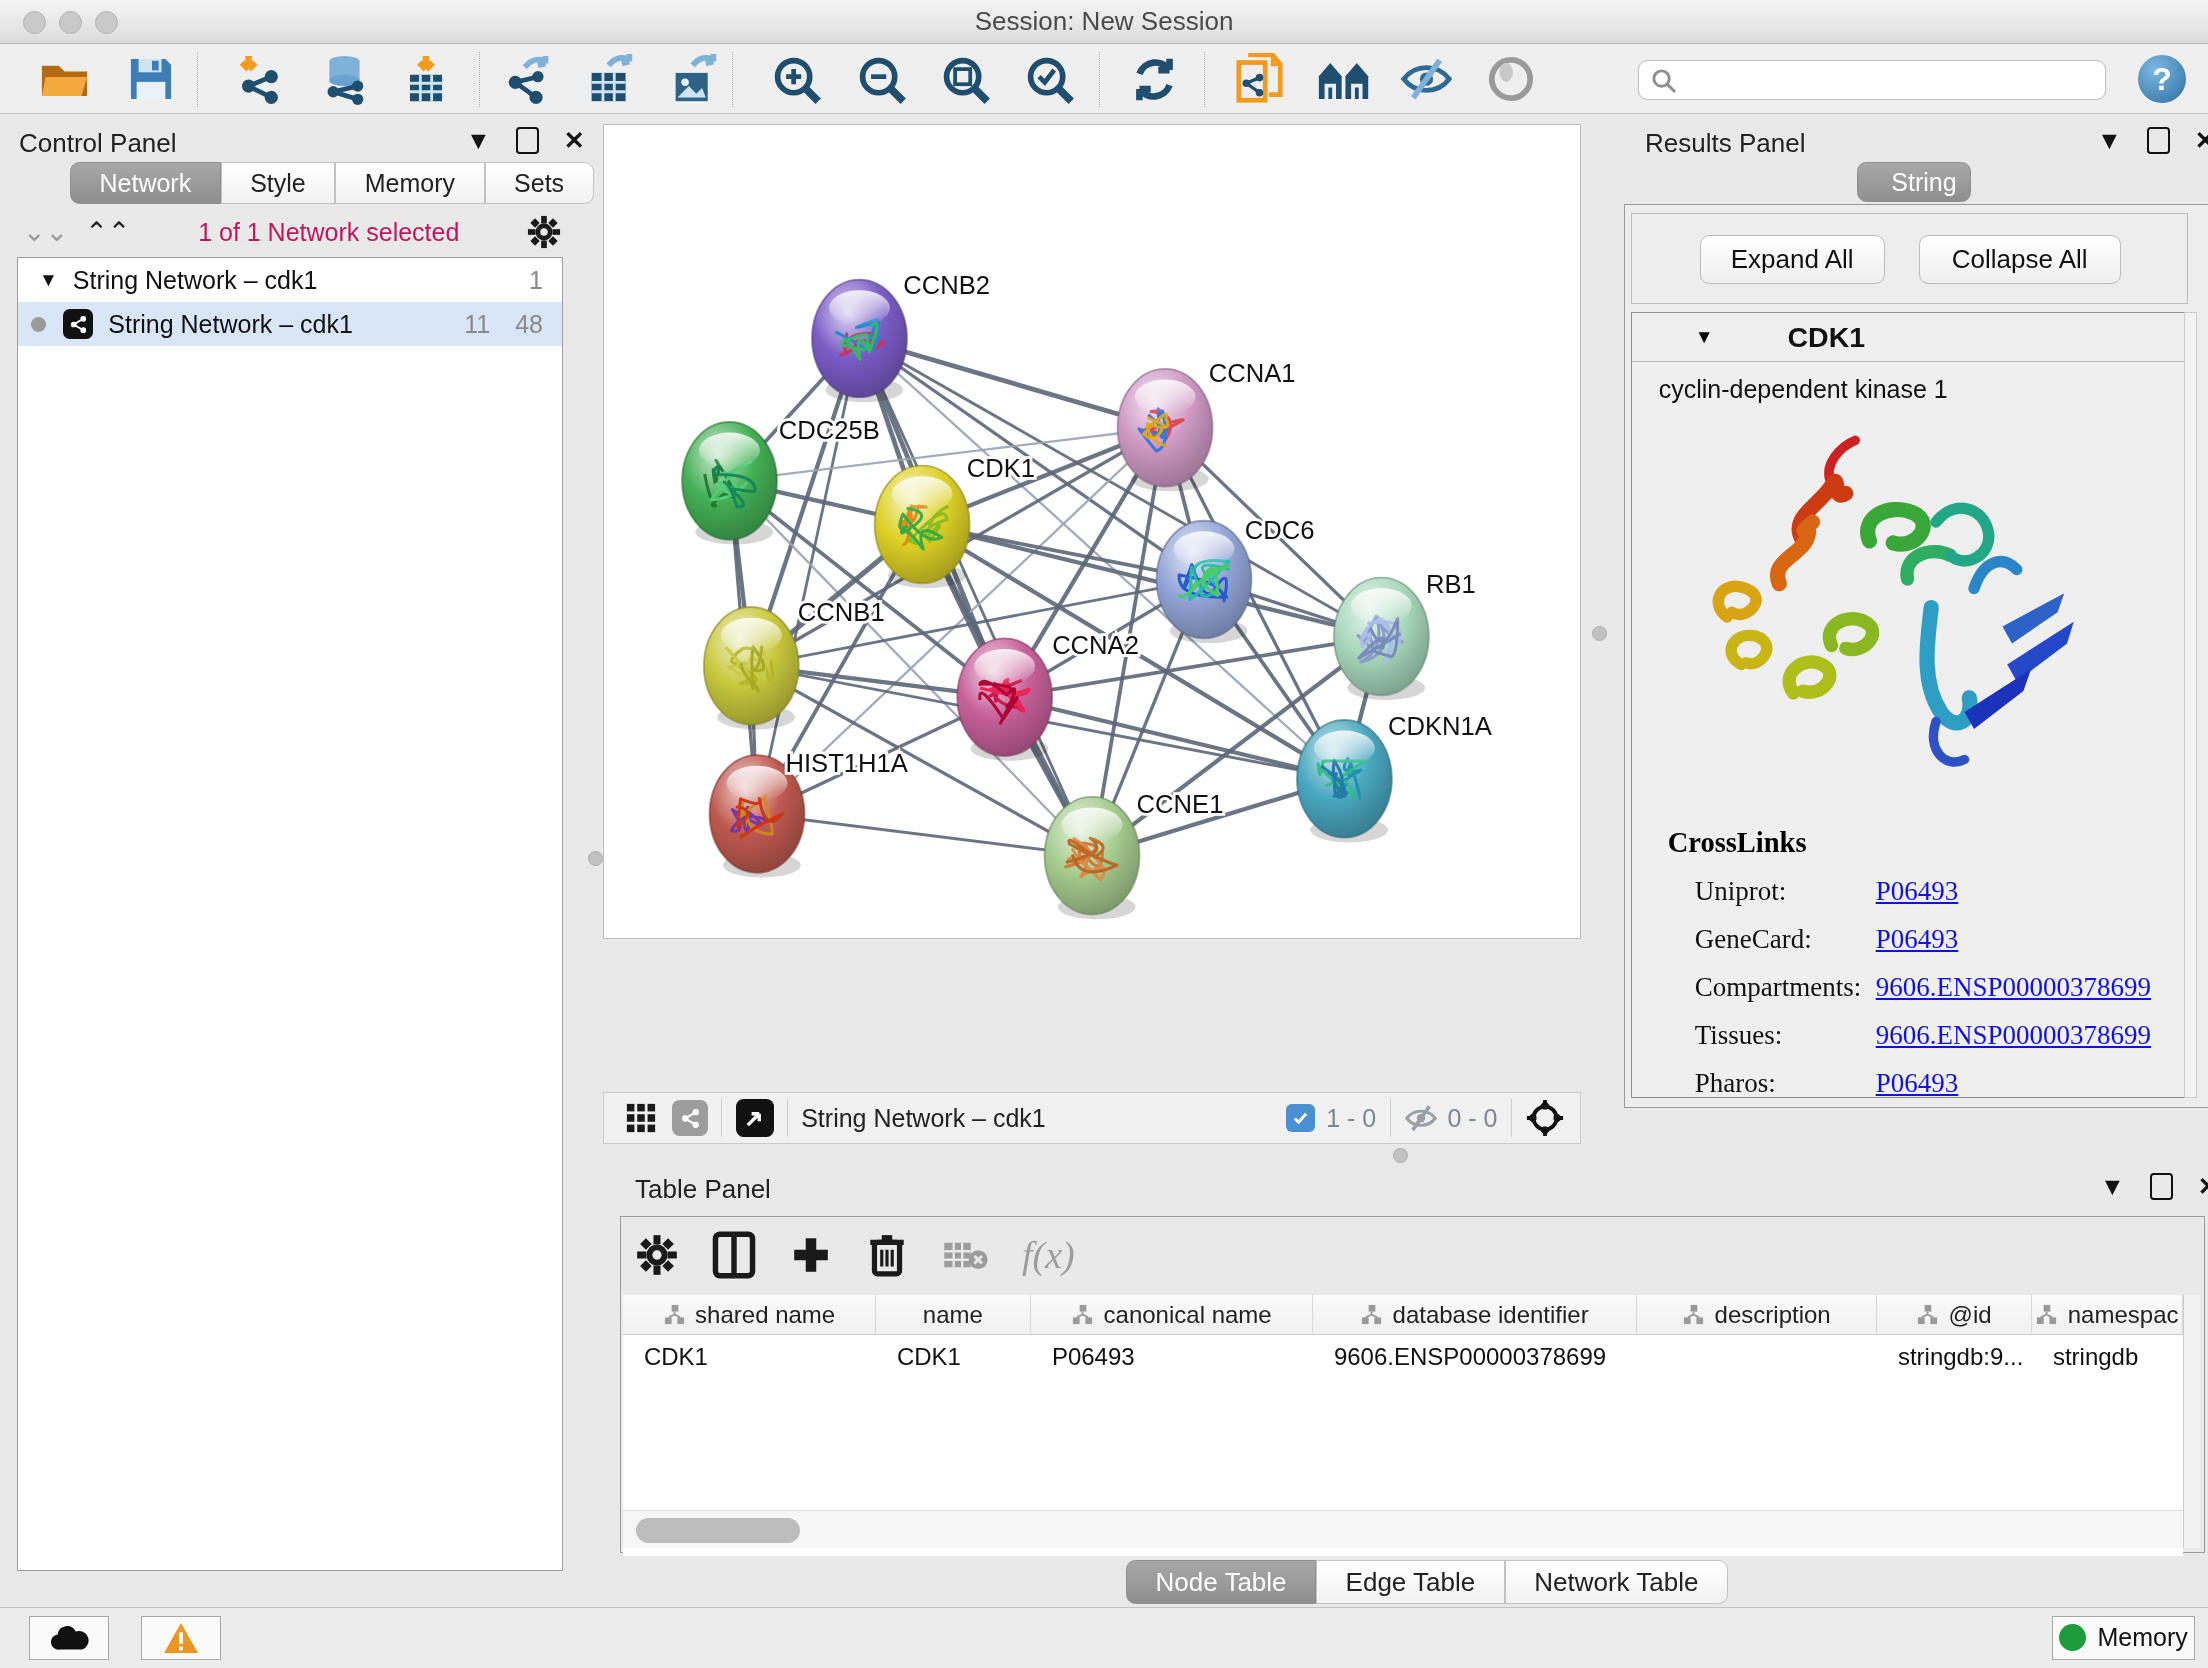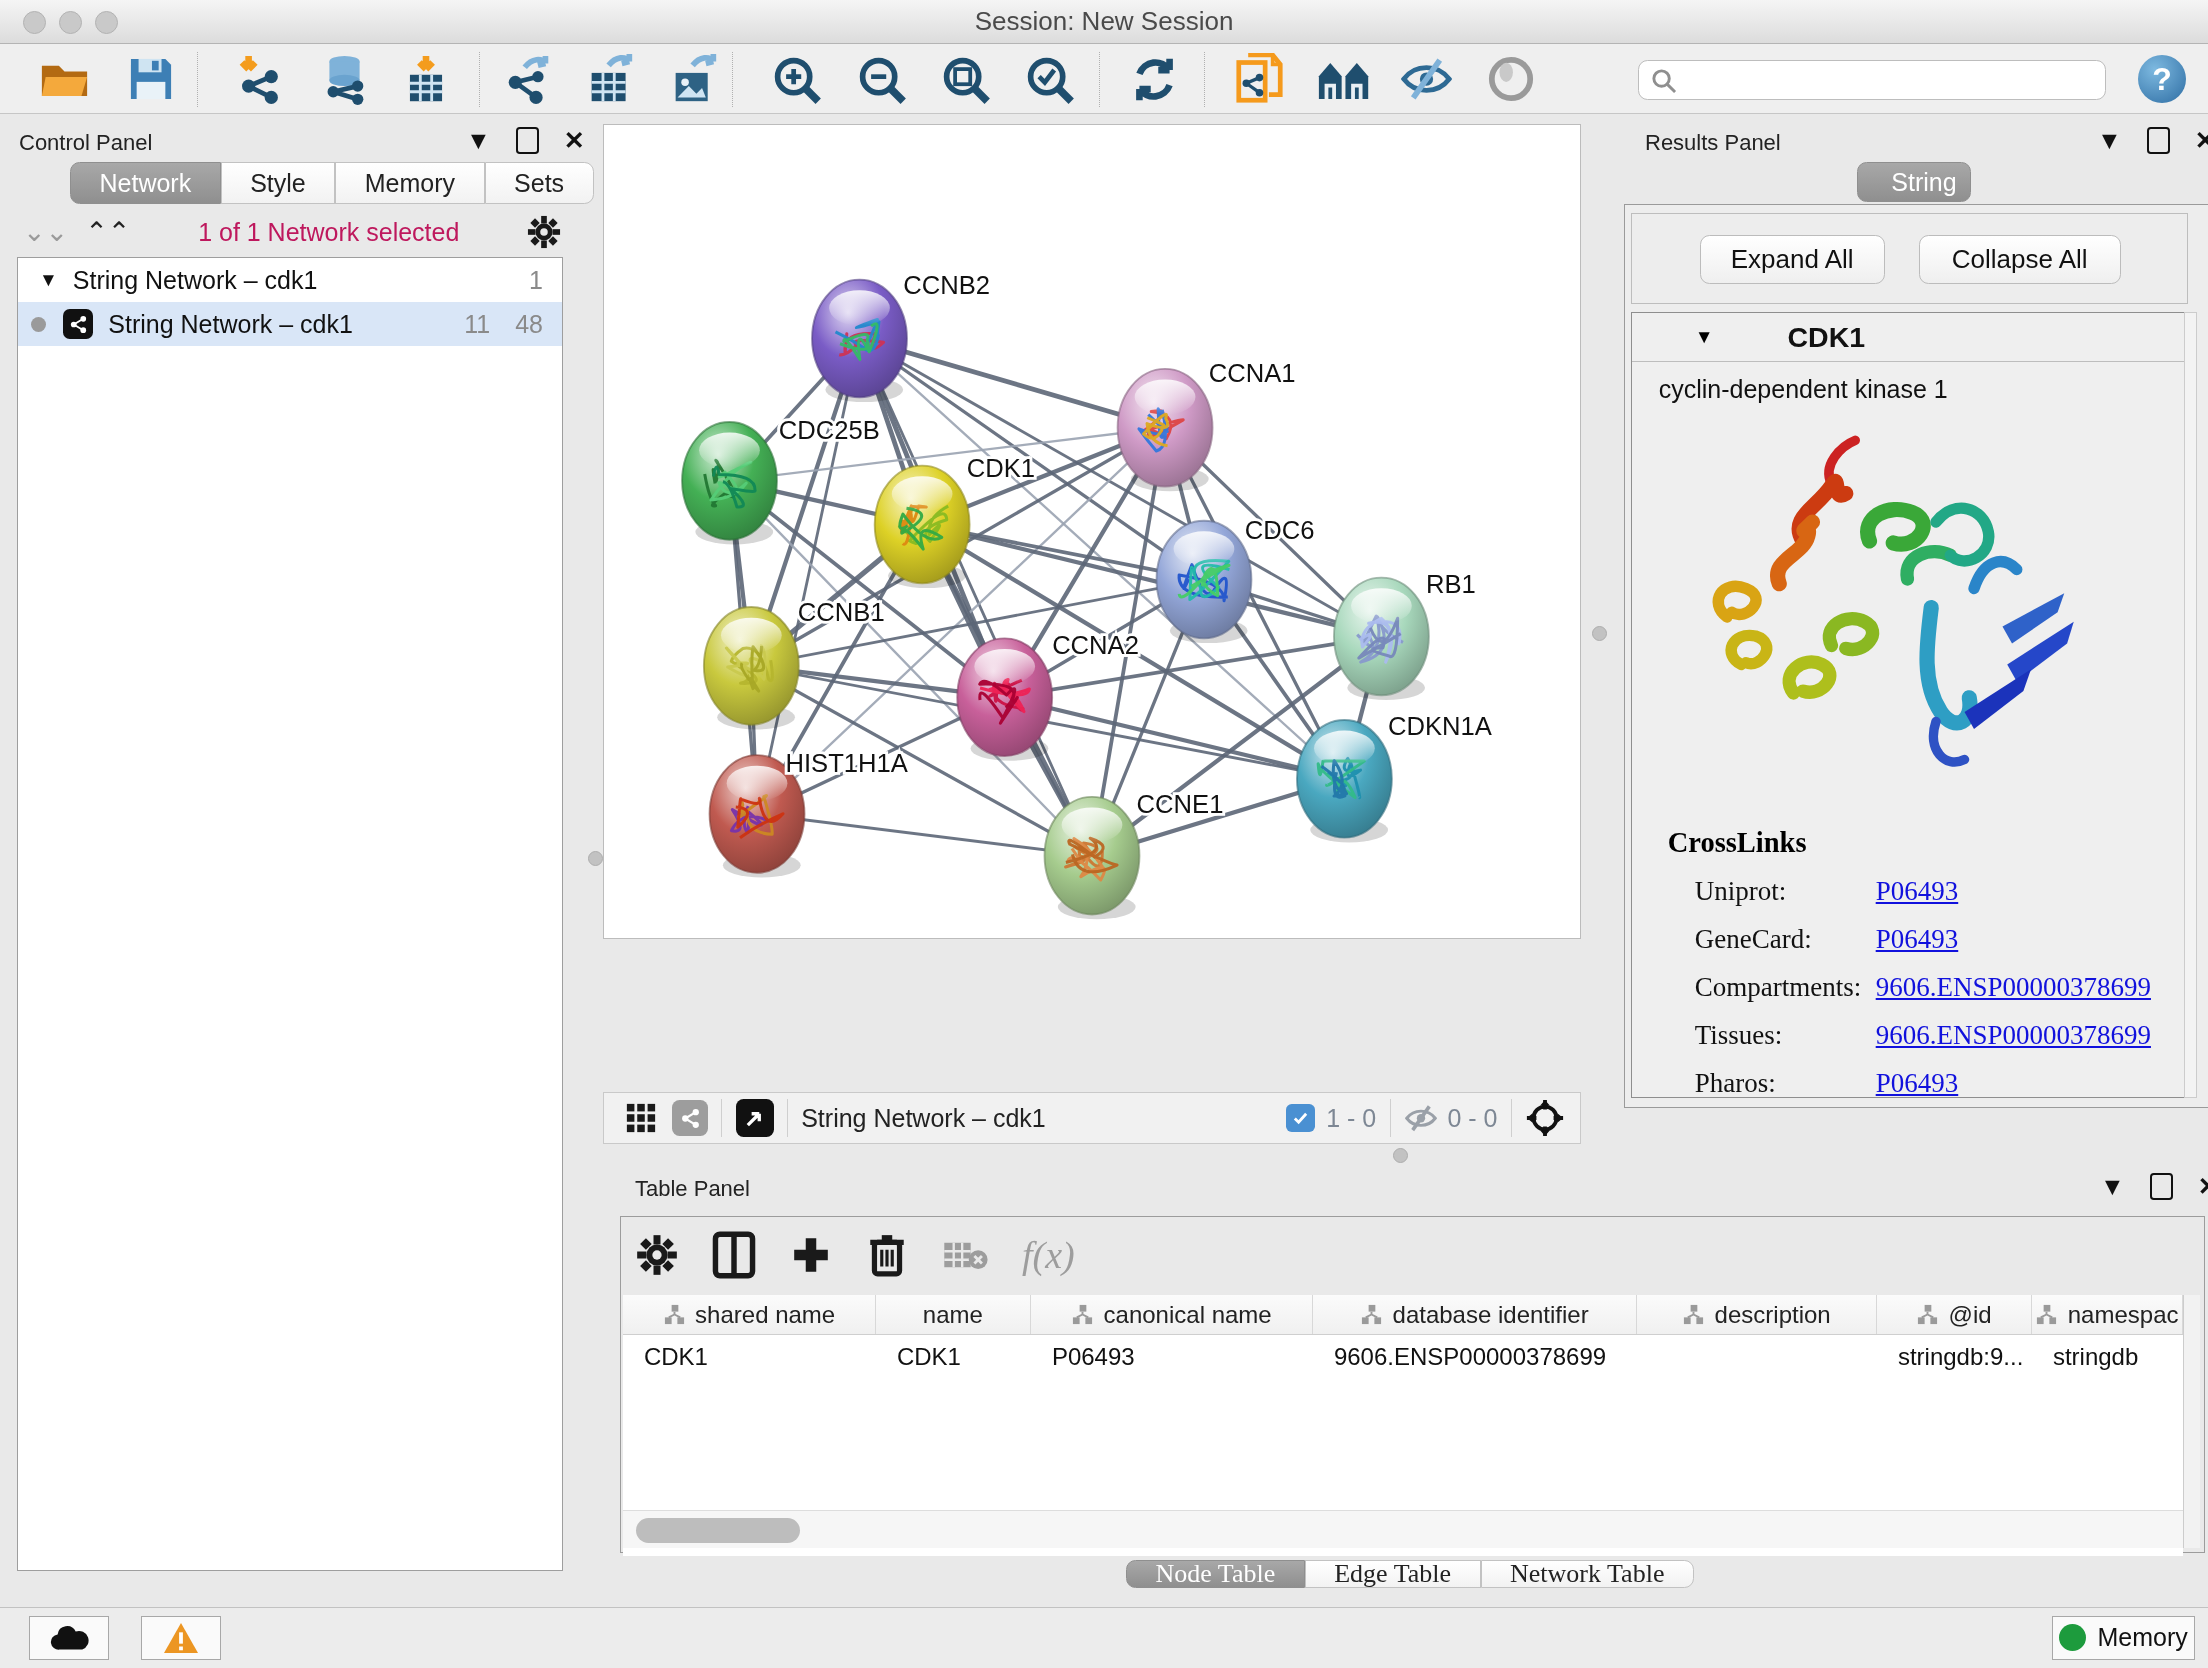--- a/index.html
+++ b/index.html
@@ -22,21 +22,21 @@
     align-items:center; justify-content:center; }
   .tsep { position:absolute; top:7.6px; width:0; height:55px; border-left:1.9px dotted #b0b0b0; }
   #search-box { position:absolute; left:1638px; top:16px; width:468px; height:40px;
     background:#fff; border:1px solid #bdbdbd; border-radius:9.5px; display:flex; align-items:center; padding-left:11.4px; }
   #search-box input { border:none; outline:none; font-size:23px; width:409px; background:transparent; }
   #help-btn { position:absolute; left:2138px; top:11.4px; width:48px; height:48px; border-radius:50%;
     background:radial-gradient(circle at 35% 30%, #7db9e0, #2e6da3); color:#fff; font-size:32px; font-weight:bold;
     display:flex; align-items:center; justify-content:center; }
 
   
-  .panel-title { font-size:22px; color:#222; }
+  .panel-title { font-size:26px; color:#222; }
   .panel-ctrl { display:flex; gap:25px; align-items:center; color:#111; font-size:25px; }
   .pc-float { width:23px; height:27px; border:2.9px solid #111; border-radius:3.8px; }
   .pill-tab { border:1px solid #c2c2c2; background:linear-gradient(#ffffff,#f2f2f2);
     color:#222; font-size:25px; display:flex; align-items:center; justify-content:center;padding-left:20px; }
   .pill-tab.sel { background:linear-gradient(#a8a8a8,#8f8f8f); color:#fff; border-color:#8f8f8f; }
 
   
   #cp-header { left:19px; top:126px; width:571px; height:34px; display:flex; align-items:center; }
   #cp-icons { position:absolute; left:447px; top:0; }
   #cp-tabs { left:70px; top:162px; height:42px; display:flex; }
@@ -86,21 +86,21 @@
   #nodetable { position:absolute; left:1.9px; top:78px; width:1560px; height:261px; background:#fff; }
   #nt-headrow { display:flex; height:40px; background:linear-gradient(#fbfbfb,#f0f0f0); border-bottom:1.9px solid #cfcfcf; }
   .nt-th { display:flex; align-items:center; justify-content:center; gap:9.5px; font-size:24px; color:#222;
     border-right:1px solid #d8d8d8; overflow:hidden; white-space:nowrap; }
   .nt-row { display:flex; height:42px; }
   .nt-td { font-size:24px; color:#111; padding:7.6px 0 0 21px; overflow:hidden; white-space:nowrap; }
   #tp-hscroll { position:absolute; left:1.9px; top:293px; width:1560px; height:38px; background:#f6f6f6; border-top:1px solid #ddd; }
   #tp-hthumb { position:absolute; left:13.3px; top:6.7px; width:164px; height:25px; border-radius:12.4px; background:#bdbdbd; }
   #tp-vscroll { position:absolute; left:1562px; top:78px; width:17px; height:253px; background:#f2f2f2; border-left:1px solid #ccc; }
   #tp-tabs { left:1126px; top:1560px; height:44px; display:flex; }
-  #tp-tabs .pill-tab { padding:0 28.5px; height:28px; font-size:26px;font-family:Liberation Serif, serif; }
+  #tp-tabs .pill-tab { padding:0 28.5px; height:44px; font-size:26px; }
   #tp-tabs .pill-tab:first-child { border-radius:9.5px 0 0 9.5px; }
   #tp-tabs .pill-tab:last-child { border-radius:0 9.5px 9.5px 0; }
 
   
   #statusbar { left:0; top:1607px; width:2208px; height:61px; background:#ececec; border-top:1px solid #c2c2c2; }
   .sb-btn { position:absolute; top:7.6px; width:80px; height:44px; background:#fafafa; border:1.9px solid #a8a8a8;
     display:flex; align-items:center; justify-content:center; }
   #memory-btn { position:absolute; left:2052px; top:7.6px; width:143px; height:44px; background:#fafafa;
     border:1.9px solid #a8a8a8; display:flex; align-items:center; justify-content:center; gap:11.4px; font-size:25px; color:#111; }
   #mem-dot { width:27px; height:27px; border-radius:50%; background:#1d9b3d; }

